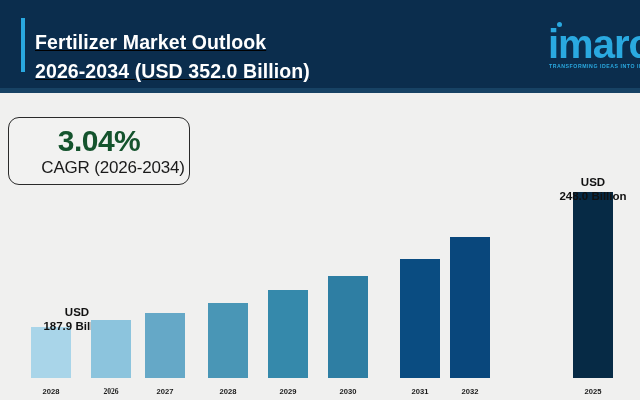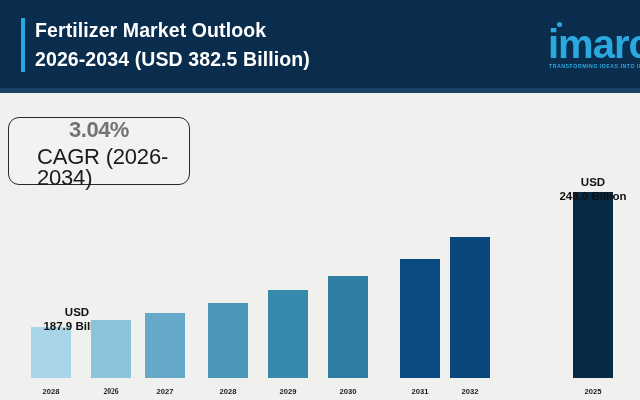--- a/index.html
+++ b/index.html
@@ -18,21 +18,21 @@
   }
   #header-underline {
     position:absolute; left:0; bottom:0; width:640px; height:5px;
     background:#174264;
   }
   #title-accent {
     position:absolute; left:21px; top:18px; width:4px; height:54px;
     background:#29a8e0;
   }
   #title-block {
-    position:absolute; left:35px; top:16px; width:450px;
+    position:absolute; left:35px; top:28px; width:450px;text-decoration:underline;
   }
   .title-line {
     color:#ffffff;
     font-size:19.5px;
     font-weight:bold;
     line-height:29px;
     letter-spacing:0.1px;
     white-space:nowrap;
   }
 
@@ -68,29 +68,29 @@
   #cagr-box {
     position:absolute; left:8px; top:117px;
     width:182px; height:68px;
     background:#f2f2f1;
     border:1.6px solid #2a2a2a;
     border-radius:11px;
     display:flex; flex-direction:column;
     align-items:center; justify-content:center;
   }
   #cagr-value {
-    color:#737373;
-    font-size:22px;
+    color:#14532d;
+    font-size:30px;
     font-weight:bold;
     line-height:32px;
     letter-spacing:-0.5px;
   }
   #cagr-label {
     color:#1a1a1a;
-    font-size:22px;
+    font-size:17px;
     line-height:21px;
     letter-spacing:-0.2px;
     margin-left:28px;
   }
 
   
   #chart {
     position:absolute; left:0; top:93px; width:640px; height:307px;
   }
   .bar-group {
@@ -120,21 +120,21 @@
   #callout-first { left:-29px; bottom:67px; }
   #callout-last  { left:-55px; bottom:197px; }
 </style>
 </head>
 <body>
 
 <div id="header">
   <div id="title-accent"></div>
   <div id="title-block">
     <div class="title-line">Fertilizer Market Outlook</div>
-    <div class="title-line">2026-2034 (USD 382.5 Billion)</div>
+    <div class="title-line">2026-2034 (USD 352.0 Billion)</div>
   </div>
 
   <div id="logo">
     <div id="logo-dot"></div>
     <div id="logo-word">imarc</div>
     <div id="logo-tagline">TRANSFORMING IDEAS INTO IM</div>
   </div>
 
   <div id="header-underline"></div>
 </div>

